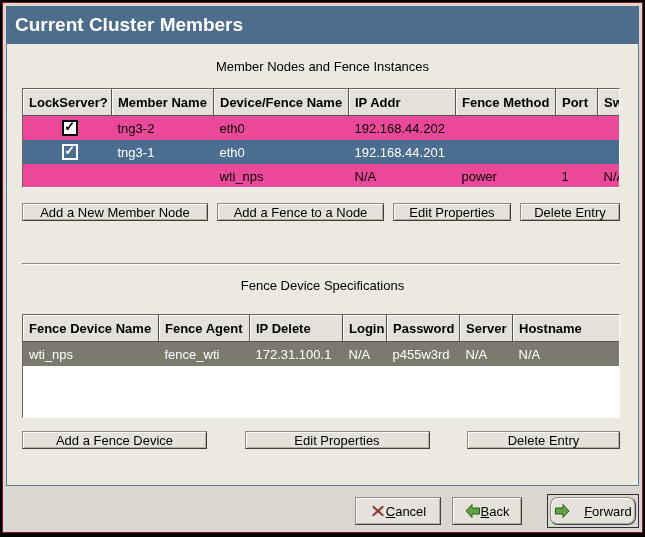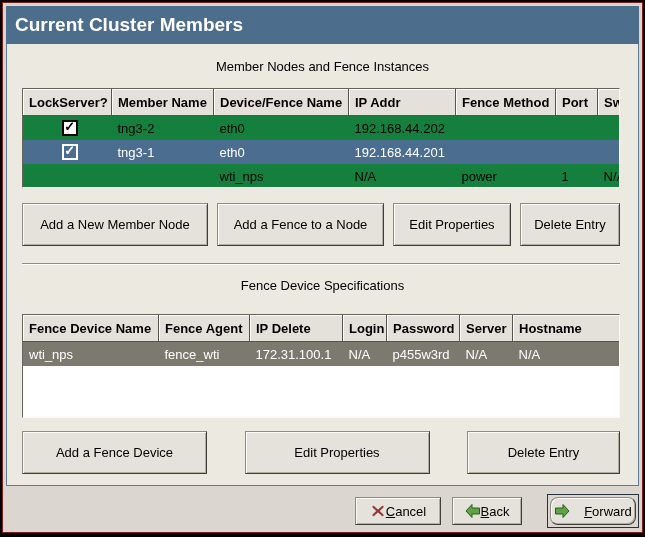--- a/index.html
+++ b/index.html
@@ -42,21 +42,21 @@
   table.grid th {
     background:#e4e1da; font-weight:bold; text-align:left;
     height:26px; padding:0 0 0 6px; font-size:13px;
     border-right:1px solid #56544f; border-bottom:1px solid #56544f;
     box-shadow: inset 1px 1px 0 #fcfbf8;
     overflow:hidden; white-space:nowrap;
   }
   table.grid th:last-child { border-right:none; }
   table.grid td {
     height:24px; padding:0 0 0 6px; font-size:13px;
-    overflow:hidden; white-space:nowrap; background:#15803d;
+    overflow:hidden; white-space:nowrap; background:#ec4899;
   }
   tr.sel-blue td { background:#4b6d8f; color:#fff; }
   tr.sel-gray td { background:#7c796f; color:#fff; }
   td.cbcell { text-align:center; padding:0; }
 
   
   .t1 .c0{width:82px} .t1 .c1{width:95px} .t1 .c2{width:128px}
   .t1 .c3{width:100px} .t1 .c4{width:93px} .t1 .c5{width:35px} .t1 .c6{width:63px}
   
   .t2 .c0{width:129px} .t2 .c1{width:84px} .t2 .c2{width:86px}
@@ -66,21 +66,21 @@
     display:inline-block; width:12px; height:12px;
     border:2px solid #000; background:#fff; position:relative; vertical-align:middle;
   }
   .cb.checked::after {
     content:"\2713"; position:absolute; left:0px; top:-3px;
     font-size:13px; font-weight:bold; color:#000;
   }
   tr.sel-blue .cb { border-color:#fff; background:transparent; }
   tr.sel-blue .cb.checked::after { color:#fff; }
 
-  .btnrow { position:absolute; left:15px; width:598px; height:43px; display:flex; justify-content:space-between;border-radius:10px; }
+  .btnrow { position:absolute; left:15px; width:598px; height:18px; display:flex; justify-content:space-between;border-radius:10px; }
   .row1 { top:159px; }
   .row2 { top:387px; }
   .gbtn {
     background:#e5e2db; font-family:"Liberation Sans", sans-serif; font-size:13px; color:#000;
     border:1px solid; border-color:#8e8c85 #403e3a #403e3a #8e8c85;
     box-shadow: inset 1px 1px 0 #fbfaf7, inset -1px -1px 0 #b0ada5;
     display:flex; align-items:center; justify-content:center; box-sizing:border-box;
     padding:0; cursor:default;
   }
   .row1 .gbtn:nth-child(1){width:186px} .row1 .gbtn:nth-child(2){width:167px}

